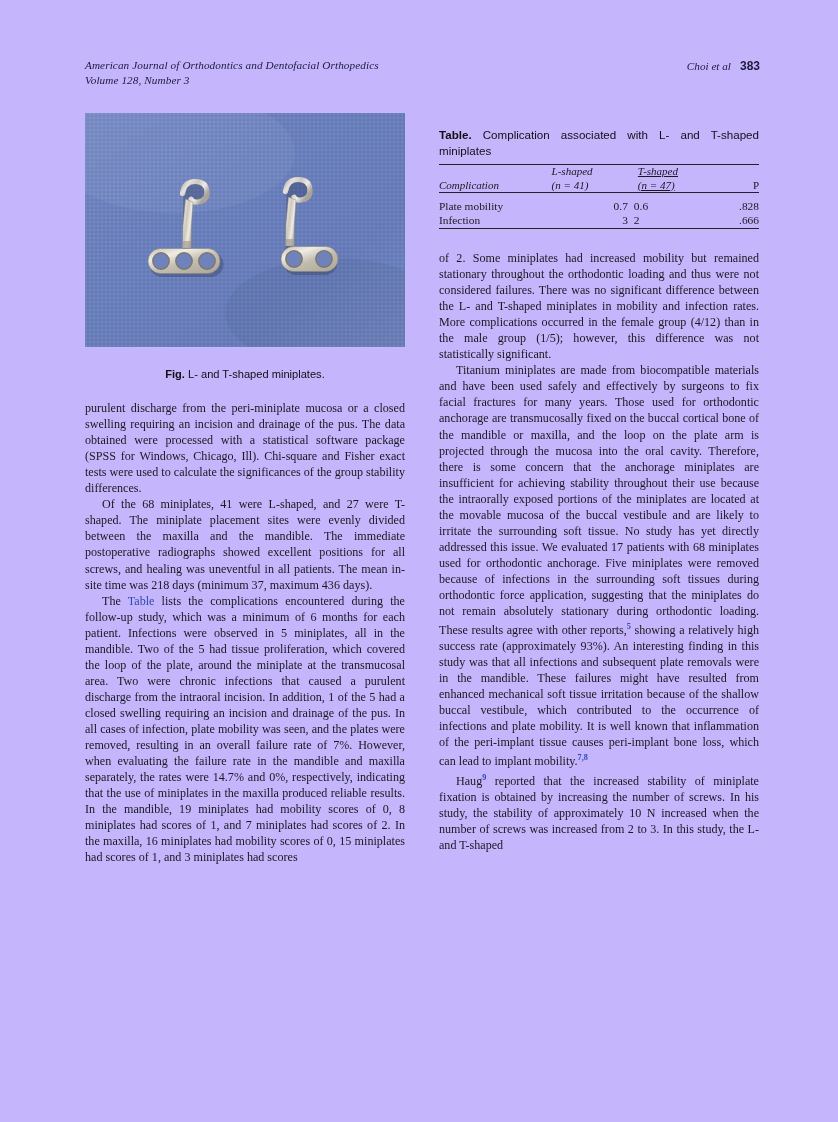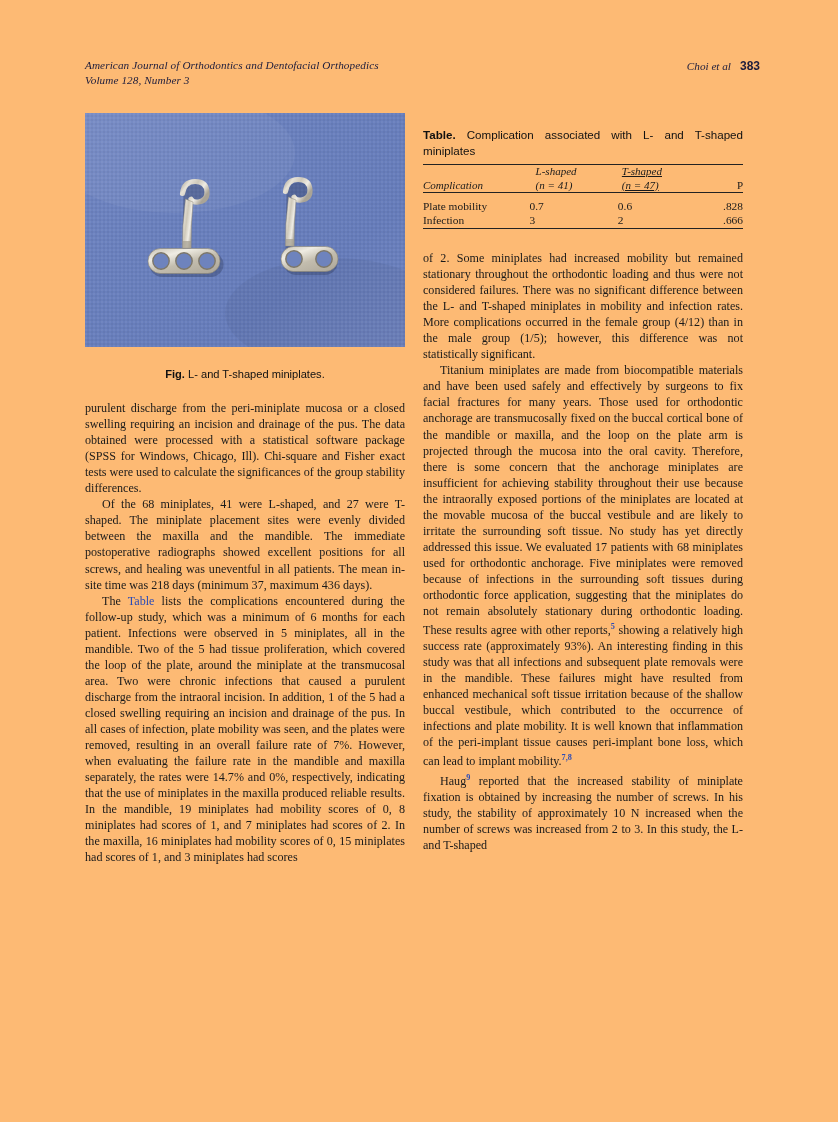--- a/index.html
+++ b/index.html
@@ -13,21 +13,21 @@
     position: relative;
     font-family: "Liberation Serif", "DejaVu Serif", serif;
     color: #1a1a1a;
     overflow: hidden;
   }
   .page {
     position: absolute;
     left: 0; top: 0;
     width: 838px;
     height: 1122px;
-    background: #fdba74;
+    background: #c4b5fd;
   }
 
   
   .runhead {
     position: absolute;
     left: 85px;
     top: 58px;
     width: 675px;
     display: flex;
     justify-content: space-between;
@@ -62,21 +62,21 @@
   .col {
     position: absolute;
     width: 320px;
     font-size: 12.1px;
     line-height: 16.05px;
     text-align: justify;
     text-justify: inter-word;
     hyphens: none;
   }
   .col-left { left: 85px; top: 113px; }
-  .col-right { left: 423px; top: 127px; }
+  .col-right { left: 439px; top: 127px; }
 
   .fig-wrap { margin: 0 0 0 0; }
   .photo {
     width: 320px;
     height: 234px;
     display: block;
   }
   .fig-caption {
     font-family: "Liberation Sans", sans-serif;
     font-size: 11.1px;
@@ -135,21 +135,21 @@
   .hdr-row th.c1 { text-align: left; width: 108px; }
   .hdr-row th.c2 { text-align: left; width: 82px; padding-left: 10px;}
   .hdr-row th.c3 { text-align: left; width: 82px; padding-left: 10px; text-decoration: underline;}
   .hdr-row th.c4 { text-align: right; width: 48px; font-style: normal; font-family:"Liberation Serif",serif;}
   .hdr-row .sub { display: block; }
   .data-row td {
     padding: 2.5px 0 1.5px 0;
     line-height: 14px;
   }
   .data-row td.c1 { text-align: left; }
-  .data-row td.c2 { text-align: left; padding-left: 4px;}
+  .data-row td.c2 { text-align: right; padding-left: 4px;}
   .data-row td.c3 { text-align: left; padding-left: 6px;}
   .data-row td.c4 { text-align: right; }
   .data-row.first td { padding-top: 6px; }
   .data-row.last td { padding-bottom: 1px; }
 </style>
 </head>
 <body>
 
 <div class="page">
 

